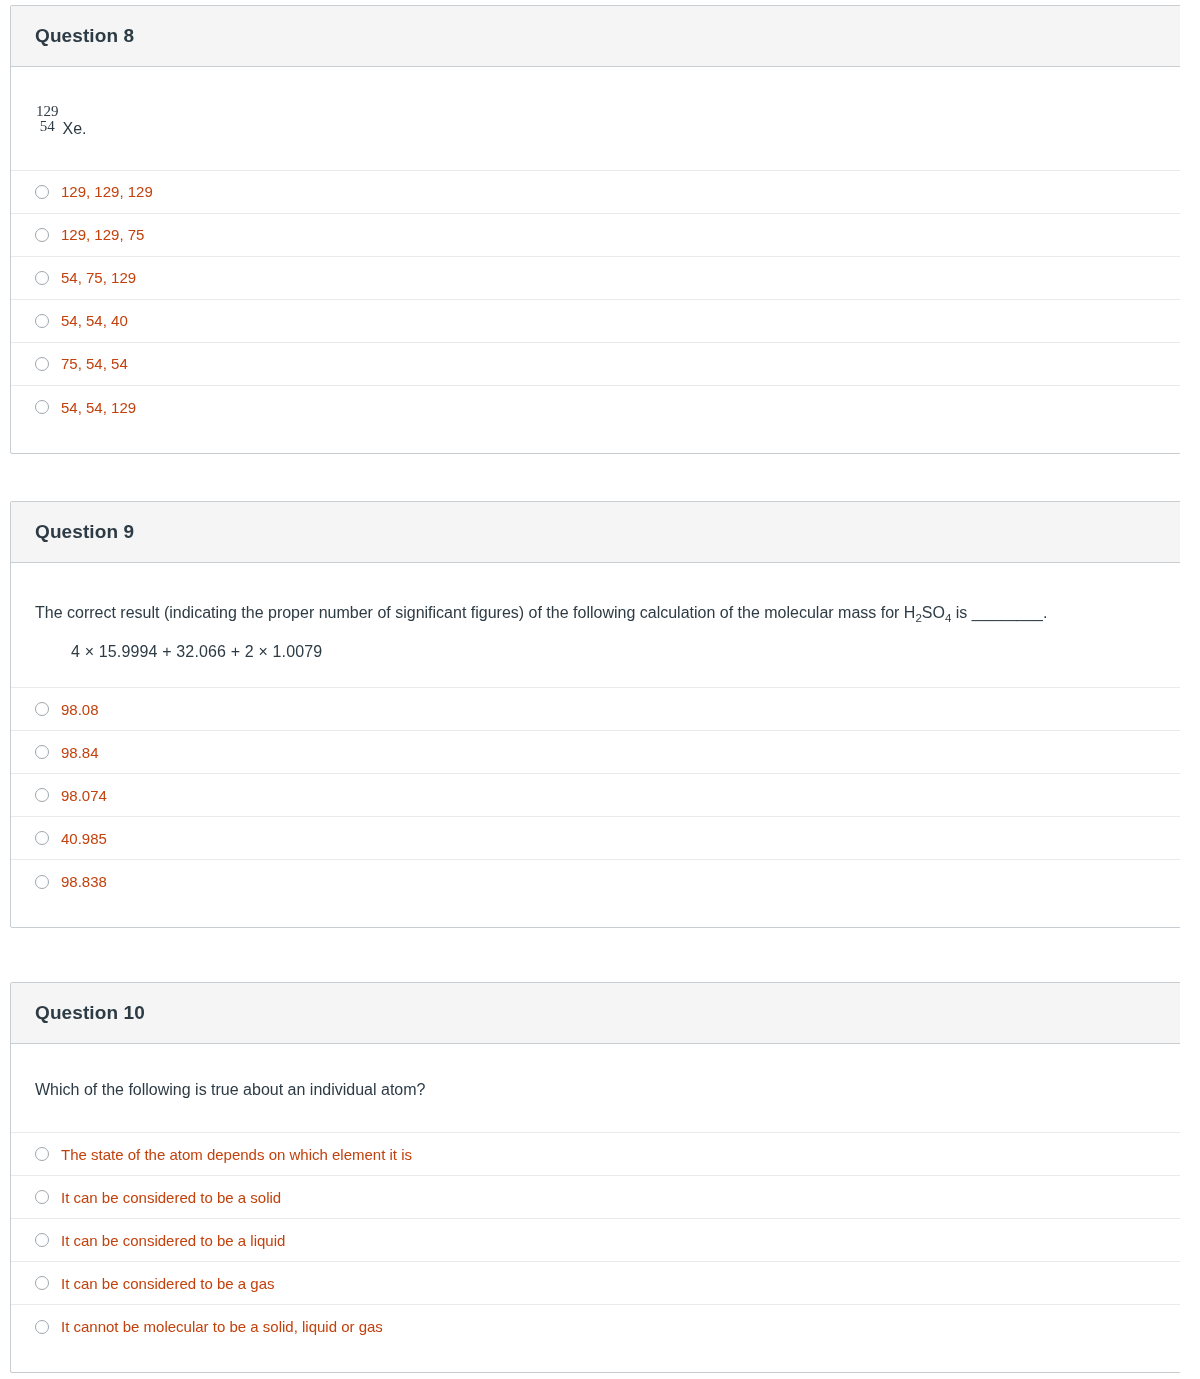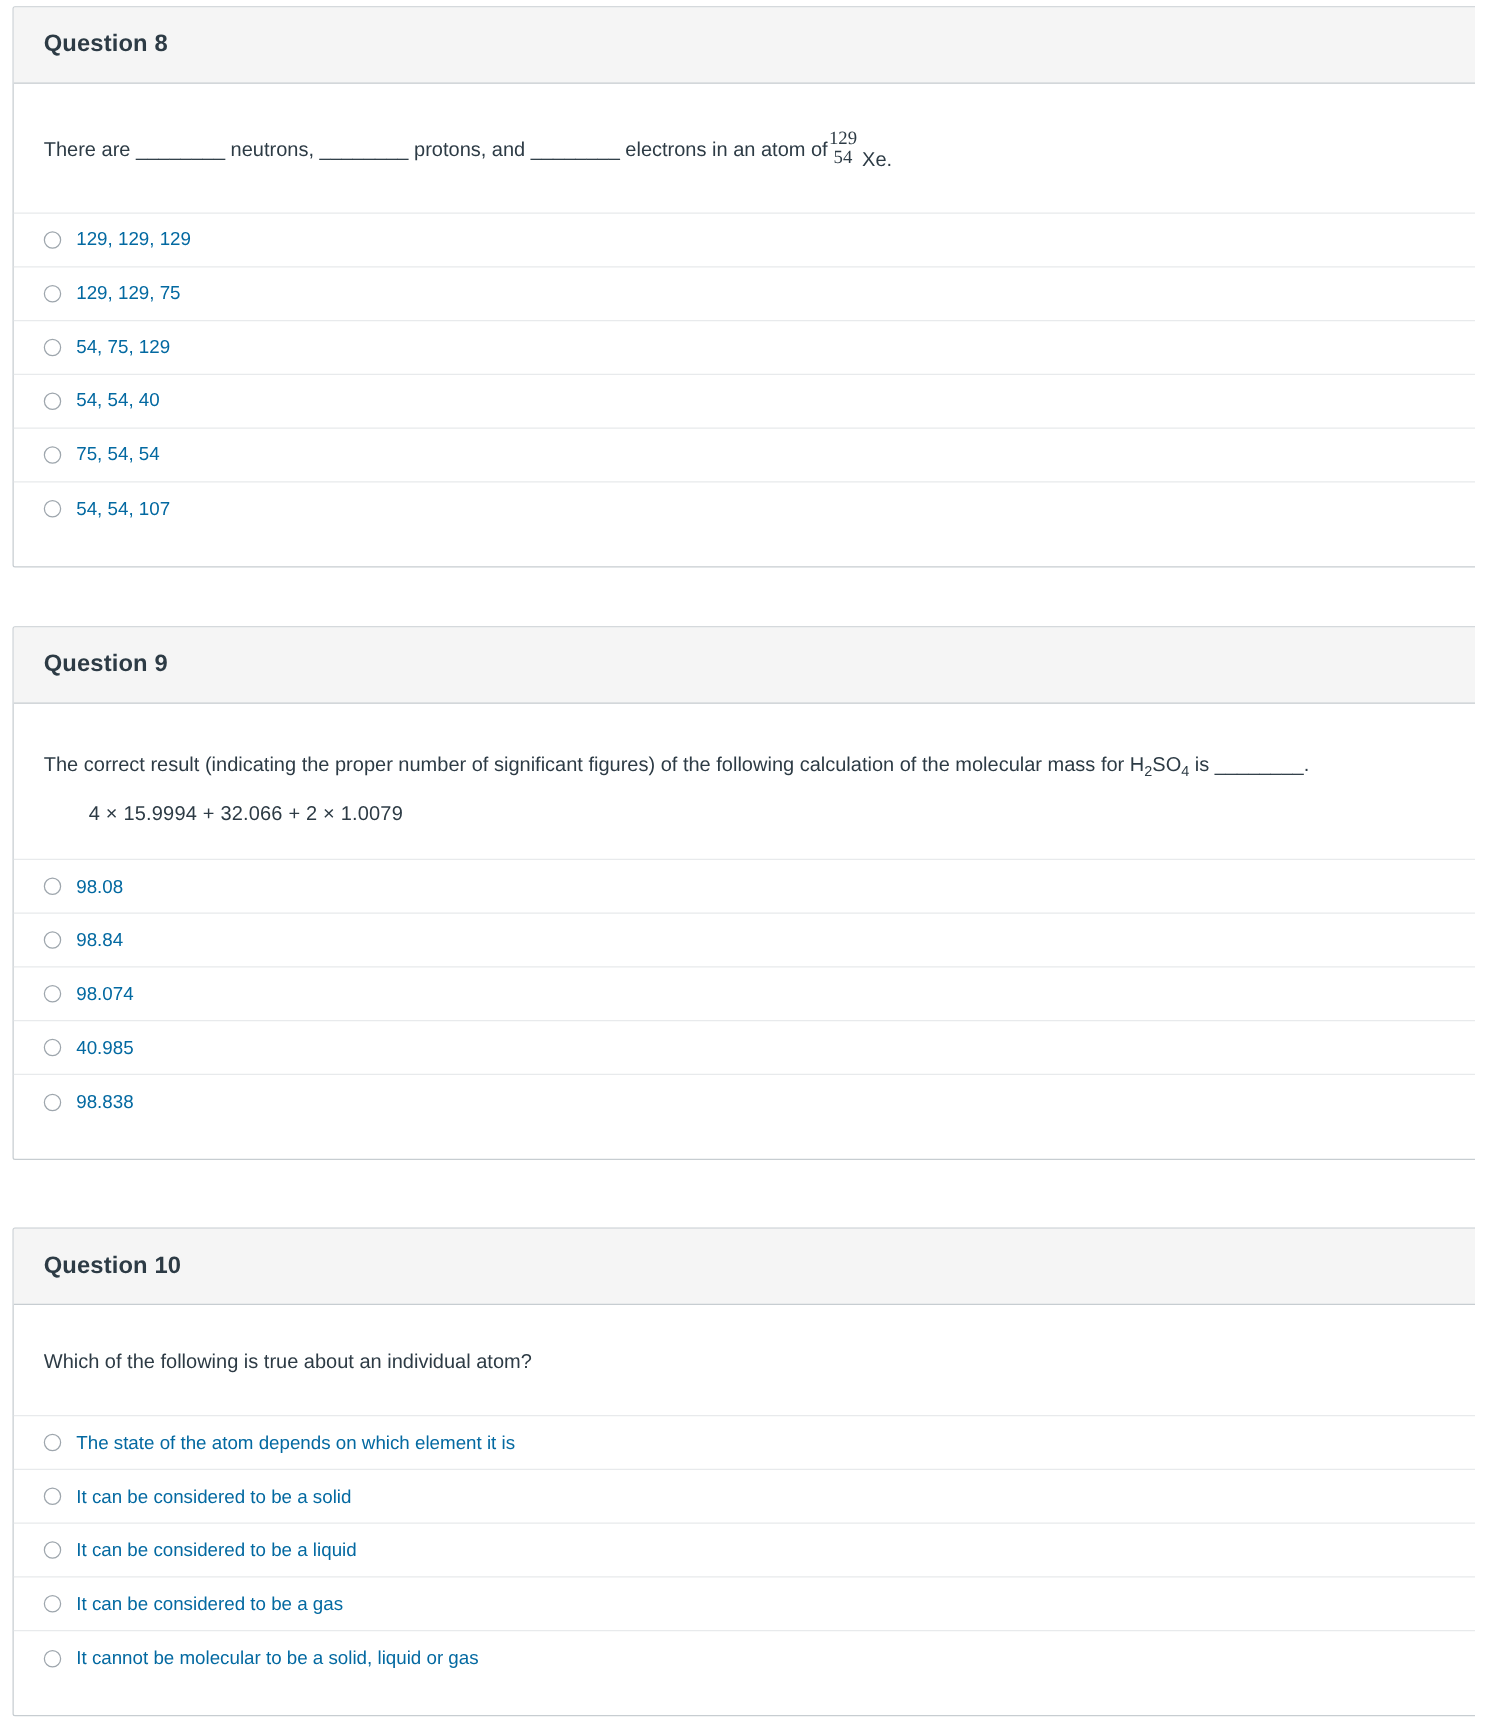--- a/index.html
+++ b/index.html
@@ -122,39 +122,39 @@
     height: 14px;
     min-width: 14px;
     border: 1px solid #9ea6ad;
     border-radius: 50%;
     background: #ffffff;
     margin-right: 12px;
     box-sizing: border-box;
   }
   .answer-label {
     font-size: 15px;
-    color: #0369a1;
+    color: #c2410c;
     line-height: 1;
   }
   .answers-pad-bottom {
     height: 24px;
   }
 </style>
 </head>
 <body>
 
 <div class="page">
 
   <div class="question-card" style="top:5px;">
     <div class="question-header">
       <span class="question-header-title">Question 8</span>
     </div>
     <div class="question-body">
       <div class="question-text">
-        <span>There are ________ neutrons, ________ protons, and ________ electrons in an atom of</span><span class="isotope">
+        <span class="isotope">
             <span class="isotope-nums">
               <span class="isotope-mass">129</span>
               <span class="isotope-atomic">54</span>
             </span>
             <span class="isotope-symbol">Xe.</span>
           </span>
       </div>
       <div class="answers">
         <div class="answer-row">
           <span class="radio"></span>
@@ -171,21 +171,21 @@
         <div class="answer-row">
           <span class="radio"></span>
           <span class="answer-label">54, 54, 40</span>
         </div>
         <div class="answer-row">
           <span class="radio"></span>
           <span class="answer-label">75, 54, 54</span>
         </div>
         <div class="answer-row">
           <span class="radio"></span>
-          <span class="answer-label">54, 54, 107</span>
+          <span class="answer-label">54, 54, 129</span>
         </div>
       </div>
       <div class="answers-pad-bottom"></div>
     </div>
   </div>
 
   <div class="question-card" style="top:501px;">
     <div class="question-header">
       <span class="question-header-title">Question 9</span>
     </div>

